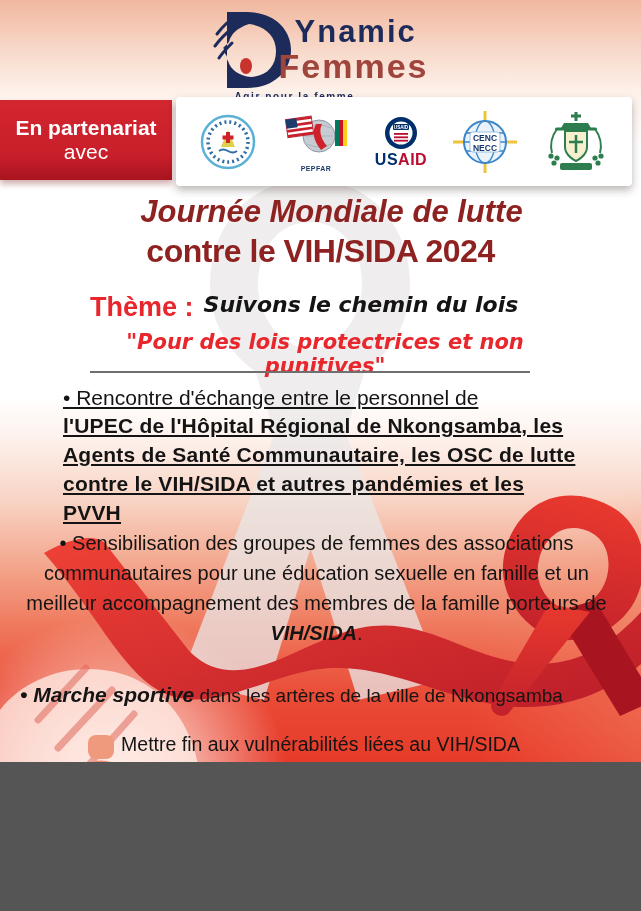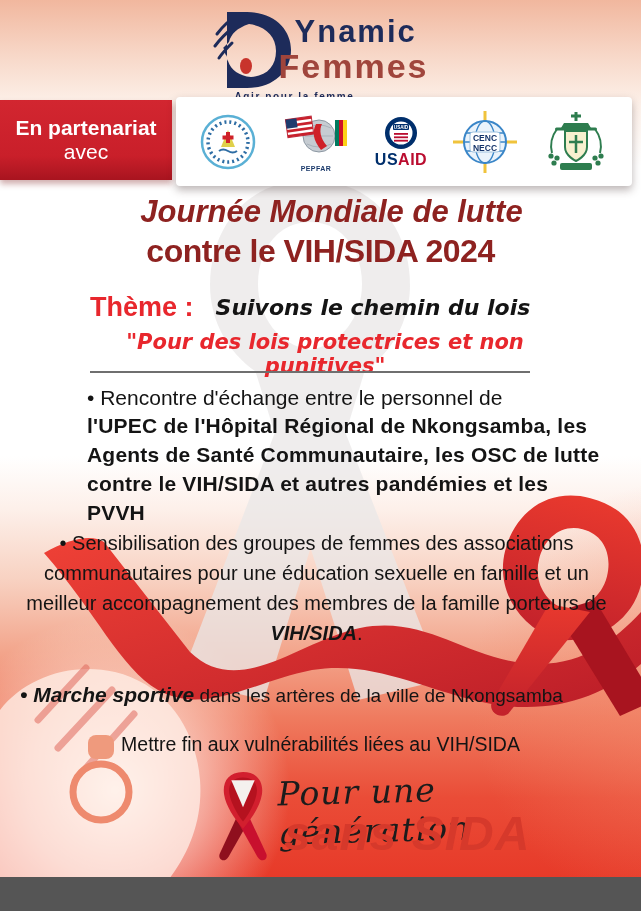--- a/index.html
+++ b/index.html
@@ -1,18 +1,18 @@
 <!DOCTYPE html>
 <html><head>
 <meta charset="utf-8">
 <style>
   * { margin:0; padding:0; box-sizing:border-box; }
   html,body { background:#555; }
   #poster {
-    position:relative; width:641px; height:877px; margin:0 auto;
+    position:relative; width:641px; height:762px; margin:0 auto;
     overflow:hidden;
     font-family:"Liberation Sans", sans-serif;
     background:
       radial-gradient(circle at 115px 790px, rgba(255,246,240,.95) 0, rgba(255,246,240,.55) 90px, rgba(255,246,240,0) 175px),
       radial-gradient(circle at 690px 700px, rgba(244,140,110,.55) 0, rgba(244,140,110,0) 220px),
       linear-gradient(180deg,
         #f1b79e 0%, #f7d6c6 6%, #fdf1ea 12%, #ffffff 19%,
         #ffffff 52%, #fdf0ea 58%, #f8d2c2 66%, #f3a78e 74%,
         #ef7a5e 82%, #ea4c37 91%, #e73a29 100%);
   }
@@ -51,30 +51,30 @@
   .usaid-us { color:#002f6c; } .usaid-aid { color:#ba0c2f; }
   .pepfar-word { font-size:7px; font-weight:bold; color:#1b3a6b; line-height:1; margin-top:1px; letter-spacing:.4px; }
 
   
   #title { top:193px; left:0; width:641px; text-align:center; z-index:3; color:#8e2220; }
   #title .t1 { font-size:31px; font-style:italic; font-weight:bold; line-height:1.25;padding-left:22px; }
   #title .t2 { font-size:32px; font-weight:bold; letter-spacing:-.5px; line-height:1.2; }
 
   
   #theme { top:292px; left:90px; width:470px; z-index:3; }
-  .theme-row1 { display:flex; align-items:center;gap:12px; }
+  .theme-row1 { display:flex; align-items:flex-start; }
   .theme-label { color:#e8272d; font-weight:bold; font-size:27px; margin-right:10px; }
   .hand { font-family:"DejaVu Sans", sans-serif; font-style:italic; font-weight:600; }
   .theme-head { color:#141414; font-size:22px; }
   .theme-quote { color:#e8272d; font-size:21px; text-align:center; margin-top:7px; }
 
   #divider { top:371px; left:90px; width:440px; height:2px; background:#6f6f6f; z-index:3; }
 
   
-  #activity-1 { top:384px; left:87px; width:515px; z-index:3; color:#141414; }
+  #activity-1 { top:384px; left:63px; width:515px; z-index:3; color:#141414;text-decoration:underline; }
   .a1-intro { font-size:21px; line-height:1.35; }
   .a1-detail { font-size:21px; font-weight:bold; line-height:1.38; letter-spacing:.2px; }
   #activity-2 { top:528px; left:24px; width:585px; z-index:3; color:#141414;
                 text-align:center; font-size:20px; line-height:1.5; }
   #activity-2 .em { font-weight:bold; font-style:italic; }
   #activity-3 { top:683px; left:20px; width:605px; z-index:3; color:#141414;
                 font-size:19px; }
   #activity-3 .em { font-weight:bold; font-style:italic; font-size:21px; }
   #slogan { top:733px; left:0; width:641px; z-index:3; color:#141414;
             text-align:center; font-size:19.5px; }

